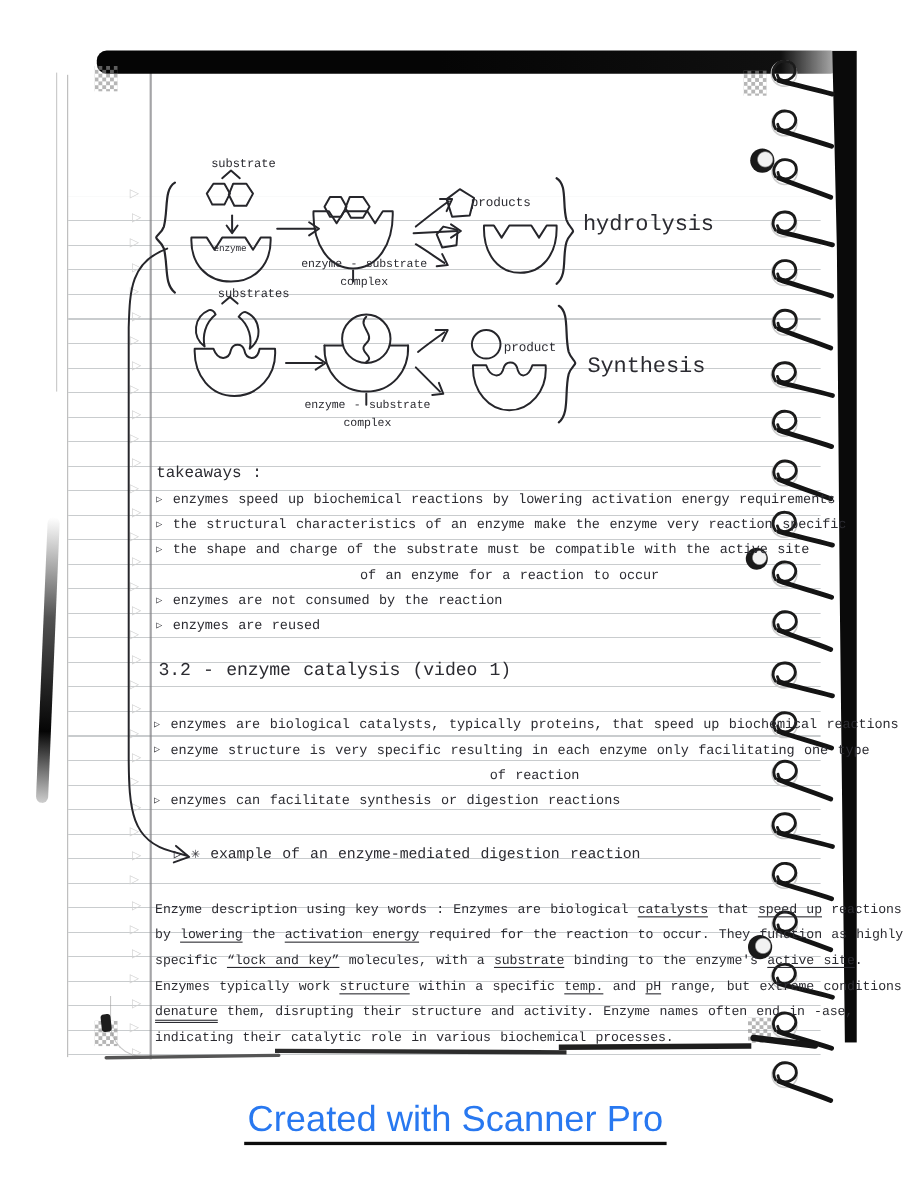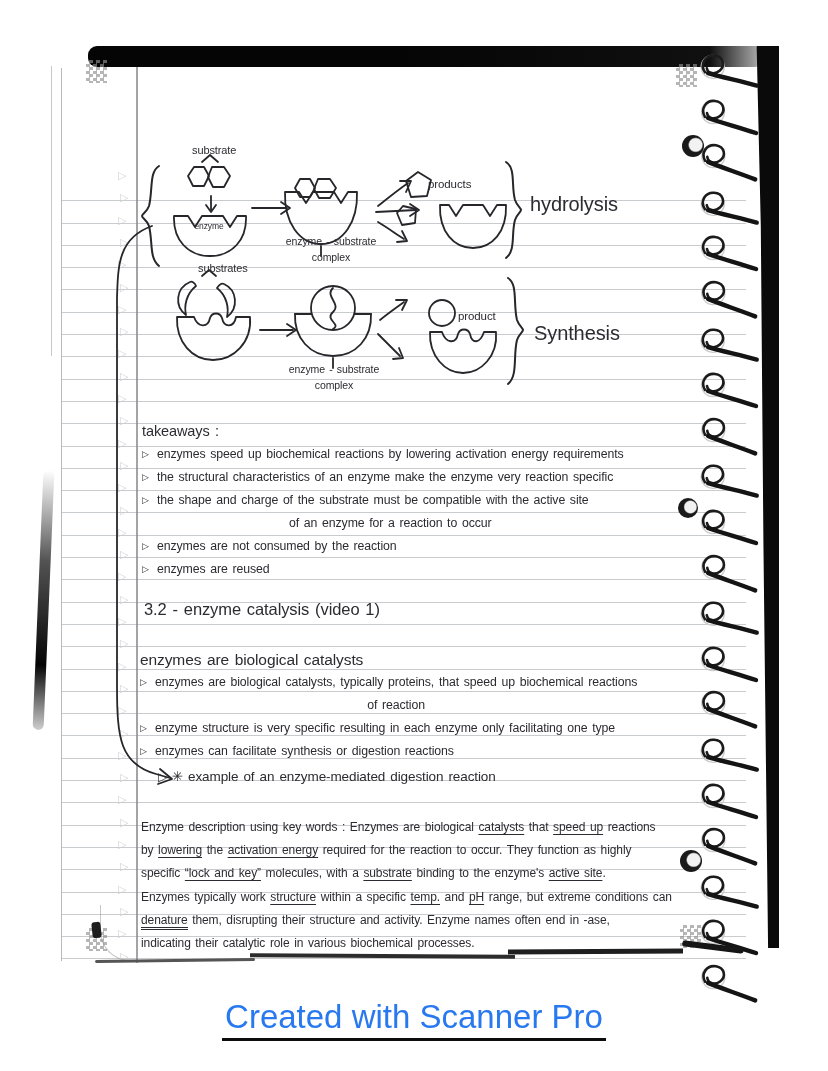--- a/index.html
+++ b/index.html
@@ -21,21 +21,21 @@
   .marginline{position:absolute;left:136px;top:64px;width:2px;height:899px;background:#85858a;opacity:.75;}
   .corner-curl{position:absolute;left:100px;top:905px;width:140px;height:55px;opacity:.55;
                border-left:1.5px solid #9a9a9a;border-bottom:1.5px solid #9a9a9a;border-bottom-left-radius:30px;}
   .reg{position:absolute;width:21px;height:23px;opacity:.65;
        background:repeating-conic-gradient(#8f8f8f 0% 25%,transparent 0% 50%) 0 0/7px 7px;}
   .hole{position:absolute;border-radius:50%;background:radial-gradient(circle at 62% 45%,#f2f2f2 0 34%,#1a1a1a 42% 100%);}
   .tri{position:absolute;font-size:11px;color:#d2d2d2;line-height:1;}
   .coil{position:absolute;left:697px;width:64px;height:44px;}
   .bedge{position:absolute;background:#222;}
   
-  .hw{font-family:Liberation Sans, sans-serif;letter-spacing:-.1px;word-spacing:1.4px;}
+  .hw{font-family:Liberation Mono, monospace;letter-spacing:-.1px;word-spacing:1.4px;}
   .noteblock{position:absolute;white-space:nowrap;}
   .nrow{line-height:23px;height:23px;font-size:12.3px;}
   .nrow .blt{display:inline-block;width:15px;font-size:9px;color:#2b2b31;transform:translateY(-1px);}
   .nrow.cont{padding-left:15px;text-align:center;}
   .hw-head{font-size:14.5px;line-height:23px;height:23px;}
   .prow{line-height:23.2px;height:23.2px;font-size:12px;}
   .u{text-decoration:underline;text-decoration-thickness:1.3px;text-underline-offset:3px;}
   .u2{border-bottom:3px double #2b2b31;}
   .dlabel{position:absolute;white-space:nowrap;}
   .ctr{text-align:center;}
@@ -367,25 +367,24 @@
         <div class="nrow"><span class="blt">▷</span><span>the shape and charge of the substrate must be compatible with the active site</span></div>
         <div class="nrow cont"><span>of an enzyme for a reaction to occur</span></div>
         <div class="nrow"><span class="blt">▷</span><span>enzymes are not consumed by the reaction</span></div>
         <div class="nrow"><span class="blt">▷</span><span>enzymes are reused</span></div>
       </div>
   </div>
 
   <div class="noteblock hw" style="left:144px;top:600px;font-size:16.5px;">3.2 - enzyme catalysis (video 1)</div>
 
   <div class="noteblock hw" style="left:140px;top:648px;">
-    <div class="hw-head" style="font-size:15.5px;">enzymes are biological catalysts</div>
     <div id="catalysts-list">
         <div class="nrow"><span class="blt">▷</span><span>enzymes are biological catalysts, typically proteins, that speed up biochemical reactions</span></div>
+        <div class="nrow"><span class="blt">▷</span><span>enzyme structure is very specific resulting in each enzyme only facilitating one type</span></div>
         <div class="nrow cont"><span>of reaction</span></div>
-        <div class="nrow"><span class="blt">▷</span><span>enzyme structure is very specific resulting in each enzyme only facilitating one type</span></div>
         <div class="nrow"><span class="blt">▷</span><span>enzymes can facilitate synthesis or digestion reactions</span></div>
       </div>
   </div>
   <div class="noteblock hw" style="left:158px;top:768px;font-size:13.5px;">
     <span style="font-size:12px;">▷ </span><span>✳</span>
     <span>example of an enzyme-mediated digestion reaction</span>
   </div>
 
   <div class="noteblock hw" id="description-block" style="left:141px;top:816px;">
       <div class="prow"><span>Enzyme description using key words : Enzymes are biological </span><span class="u">catalysts</span><span> that </span><span class="u">speed up</span><span> reactions</span></div>

